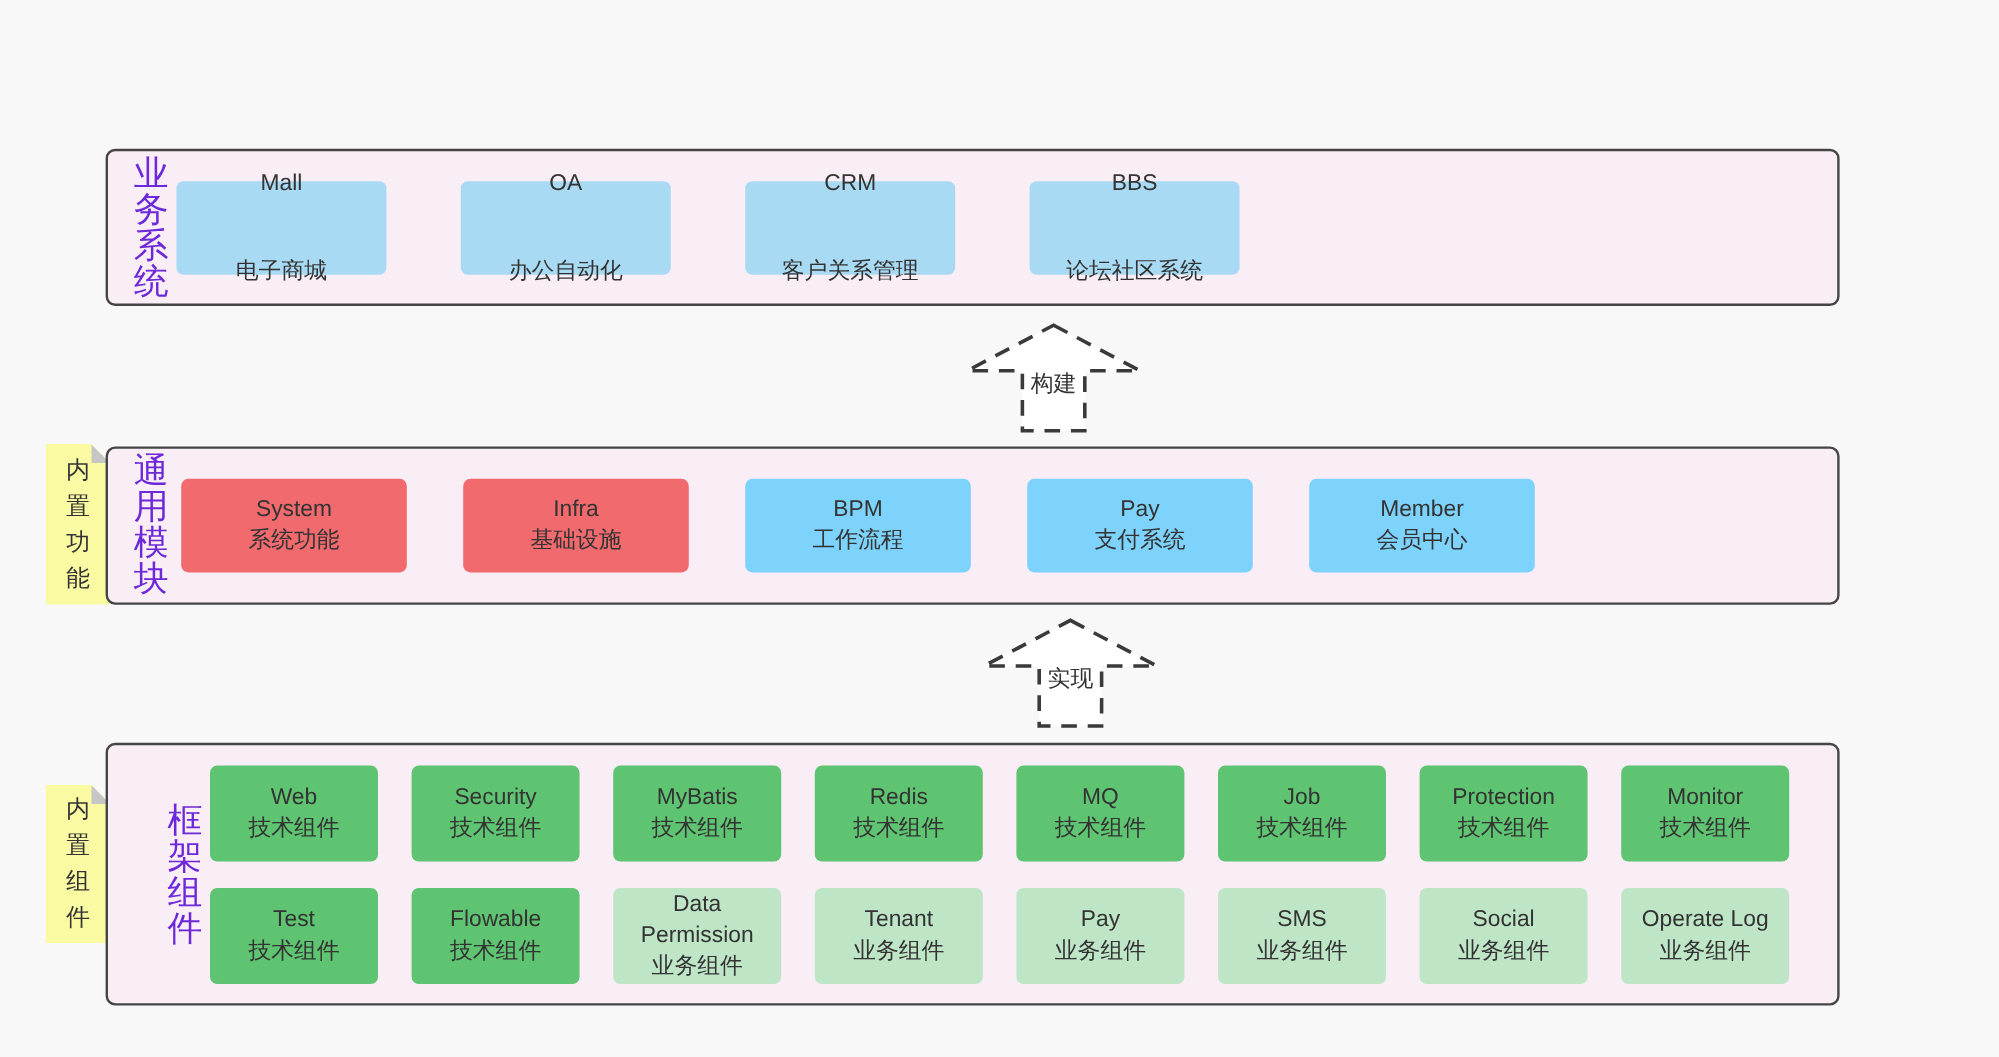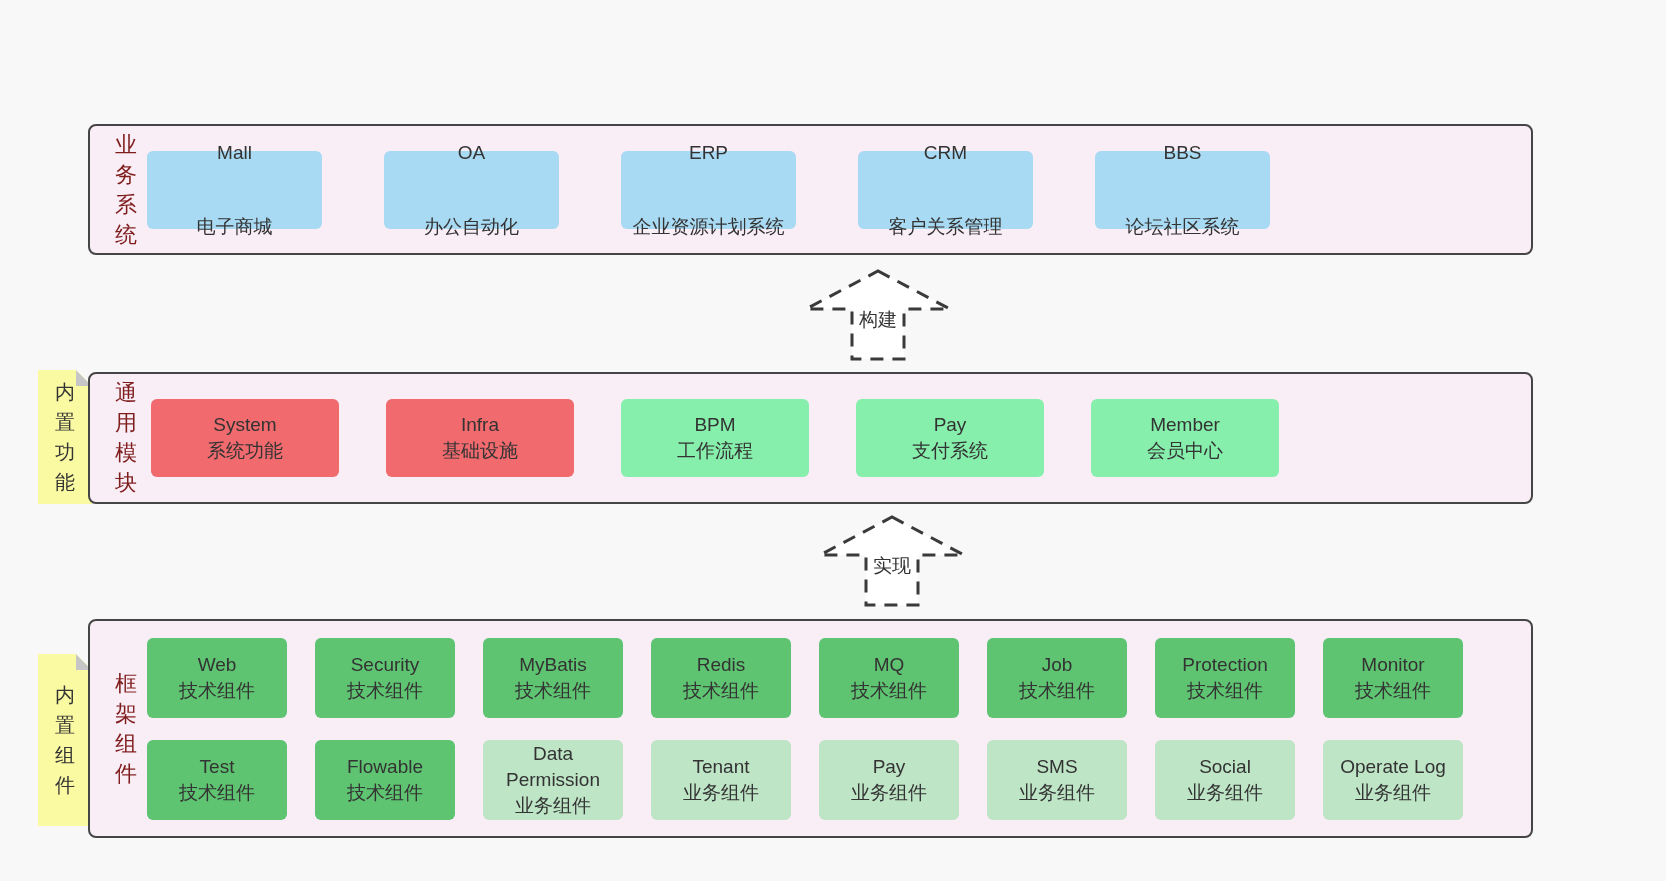--- a/index.html
+++ b/index.html
@@ -9,54 +9,54 @@
     font-family:"Liberation Sans","DejaVu Sans",sans-serif;
   }
   
   .layer{
     position:absolute;left:88px;width:1445px;box-sizing:border-box;
     background:#f9edf6;border:2px solid #454545;border-radius:8px;
     display:flex;align-items:center;z-index:1;
   }
   .layer1{top:124px;height:131px;}
   .layer2{top:372px;height:132px;}
-  .layer3{top:619px;height:219px;}
+  .layer3{top:619px;height:219px;padding-left:28px;}
   .side-label{
     flex:none;width:30px;margin-left:21px;
-    font-size:22px;line-height:30px;text-align:center;
-    word-break:break-all;color:#7f1d1d;
+    font-size:29px;line-height:30px;text-align:center;
+    word-break:break-all;color:#6d28d9;
   }
   .boxes{display:flex;margin-left:6px;}
   .rows{display:flex;flex-direction:column;gap:22px;margin-left:6px;}
   .layer1 .boxes{gap:62px;}
   .layer2 .boxes{gap:47px;margin-left:10px;}
   .layer3 .boxes{gap:28px;margin-left:0;}
   
   .box{
     flex:none;border-radius:6px;box-sizing:border-box;padding:0 6px;
     display:flex;flex-direction:column;justify-content:center;align-items:center;
     text-align:center;font-size:19px;line-height:26px;
   }
   .layer1 .box{width:175px;height:78px;}
   .layer2 .box{width:188px;height:78px;}
   .layer3 .box{width:140px;height:80px;}
   .box span{display:block;}
   .blue{background:#a9daf3;gap:48px;}
   .red{background:#f06a6e;}
-  .pink{background:#86efac;}
+  .pink{background:#7dd3fc;}
   .green{background:#5ec471;}
   .lgreen{background:#bee5c6;}
   
   .note{
     position:absolute;left:38px;width:54px;background:#fafaa3;z-index:0;
     display:flex;align-items:center;justify-content:center;
     clip-path:polygon(0 0,calc(100% - 16px) 0,100% 16px,100% 100%,0 100%);
   }
   .note1{top:370px;height:134px;}
-  .note2{top:654px;height:172px;}
+  .note2{top:654px;height:132px;}
   .note .fold{
     position:absolute;top:0;right:0;width:16px;height:16px;background:#c6c6c6;
     clip-path:polygon(0 0,100% 100%,0 100%);
   }
   .note-text{
     position:relative;width:24px;font-size:20px;line-height:30px;
     text-align:center;word-break:break-all;color:#333;
   }
   
   .arrow{position:absolute;width:150px;height:94px;z-index:2;}
@@ -76,24 +76,20 @@
   <div class="boxes">
     <div class="box blue">
       <span>Mall</span>
       <span>电子商城</span>
     </div>
     <div class="box blue">
       <span>OA</span>
       <span>办公自动化</span>
     </div>
     <div class="box blue">
-      <span>ERP</span>
-      <span>企业资源计划系统</span>
-    </div>
-    <div class="box blue">
       <span>CRM</span>
       <span>客户关系管理</span>
     </div>
     <div class="box blue">
       <span>BBS</span>
       <span>论坛社区系统</span>
     </div>
   </div>
 </section>
 

